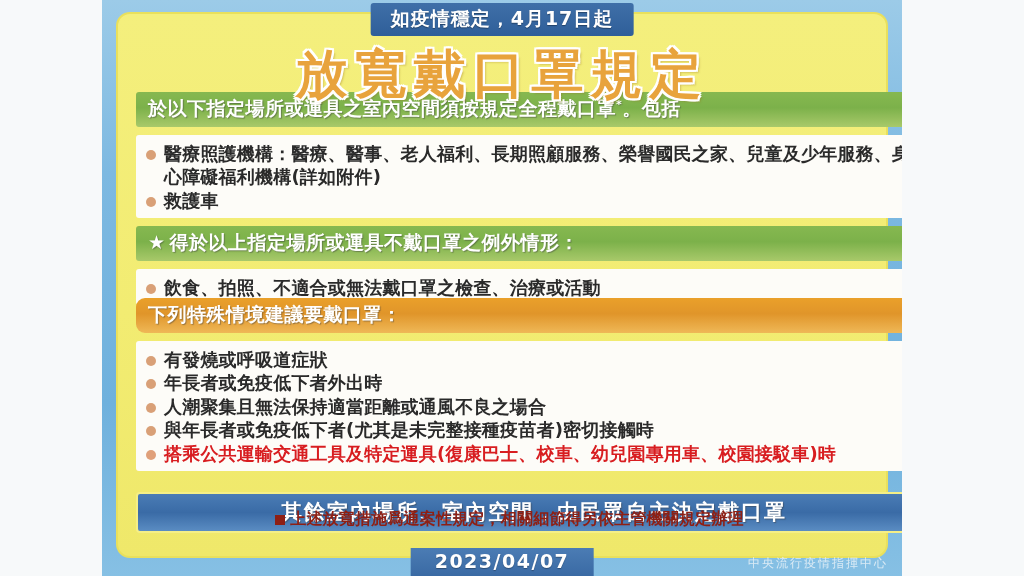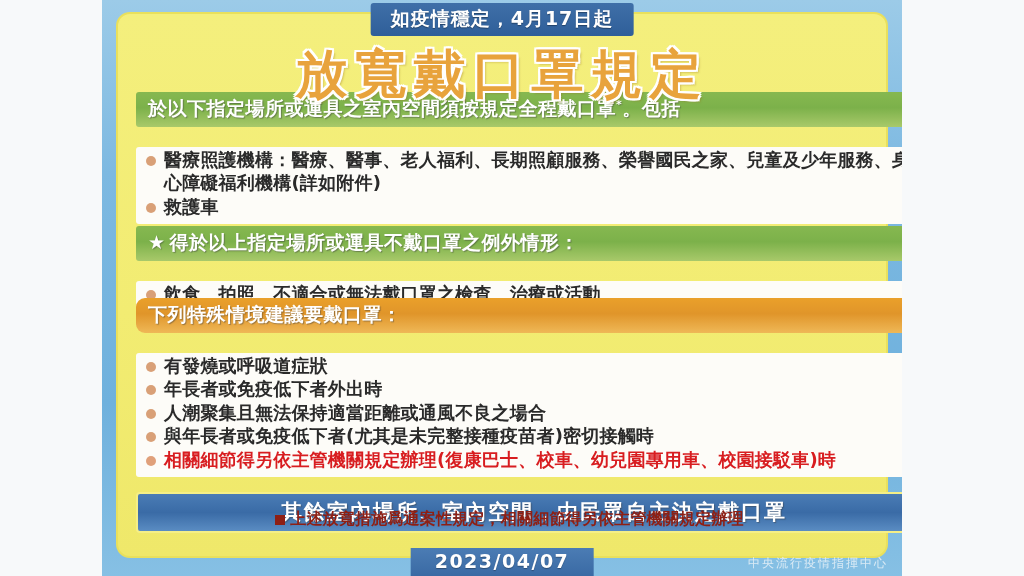--- a/index.html
+++ b/index.html
@@ -121,22 +121,22 @@
     font-size: 21px;
     letter-spacing: 2px;
     border-radius: 4px;
   }
 
   .sup { font-size: 11px; vertical-align: super; }
 
   .body-box {
     background: #fdfcf8;
     border-radius: 3px;
-    padding: 1px 10px 6px 8px;
-    margin-top: 20px;
+    padding: 7px 10px 6px 8px;
+    margin-top: 8px;
   }
 
   ul.bullets { list-style: none; }
 
   ul.bullets li {
     position: relative;
     padding-left: 20px;
     font-size: 18px;
     font-weight: bold;
     color: #2a2a2a;
@@ -242,21 +242,21 @@
     </div>
 
     <div class="section" style="top:284px;">
       <div class="bar orange"><span>下列特殊情境建議要戴口罩：</span></div>
       <div class="body-box">
         <ul class="bullets">
           <li>有發燒或呼吸道症狀</li>
           <li>年長者或免疫低下者外出時</li>
           <li>人潮聚集且無法保持適當距離或通風不良之場合</li>
           <li>與年長者或免疫低下者(尤其是未完整接種疫苗者)密切接觸時</li>
-          <li class="red">相關細節得另依主管機關規定辦理(復康巴士、校車、幼兒園專用車、校園接駁車)時</li>
+          <li class="red">搭乘公共運輸交通工具及特定運具(復康巴士、校車、幼兒園專用車、校園接駁車)時</li>
         </ul>
       </div>
     </div>
 
     <div class="section" style="top:478px;">
       <div class="bar blue">其餘室內場所、室內空間，由民眾自主決定戴口罩</div>
     </div>
 
     <div id="footnote"><span class="sq"></span><span>上述放寬措施爲通案性規定，相關細節得另依主管機關規定辦理</span></div>
 

